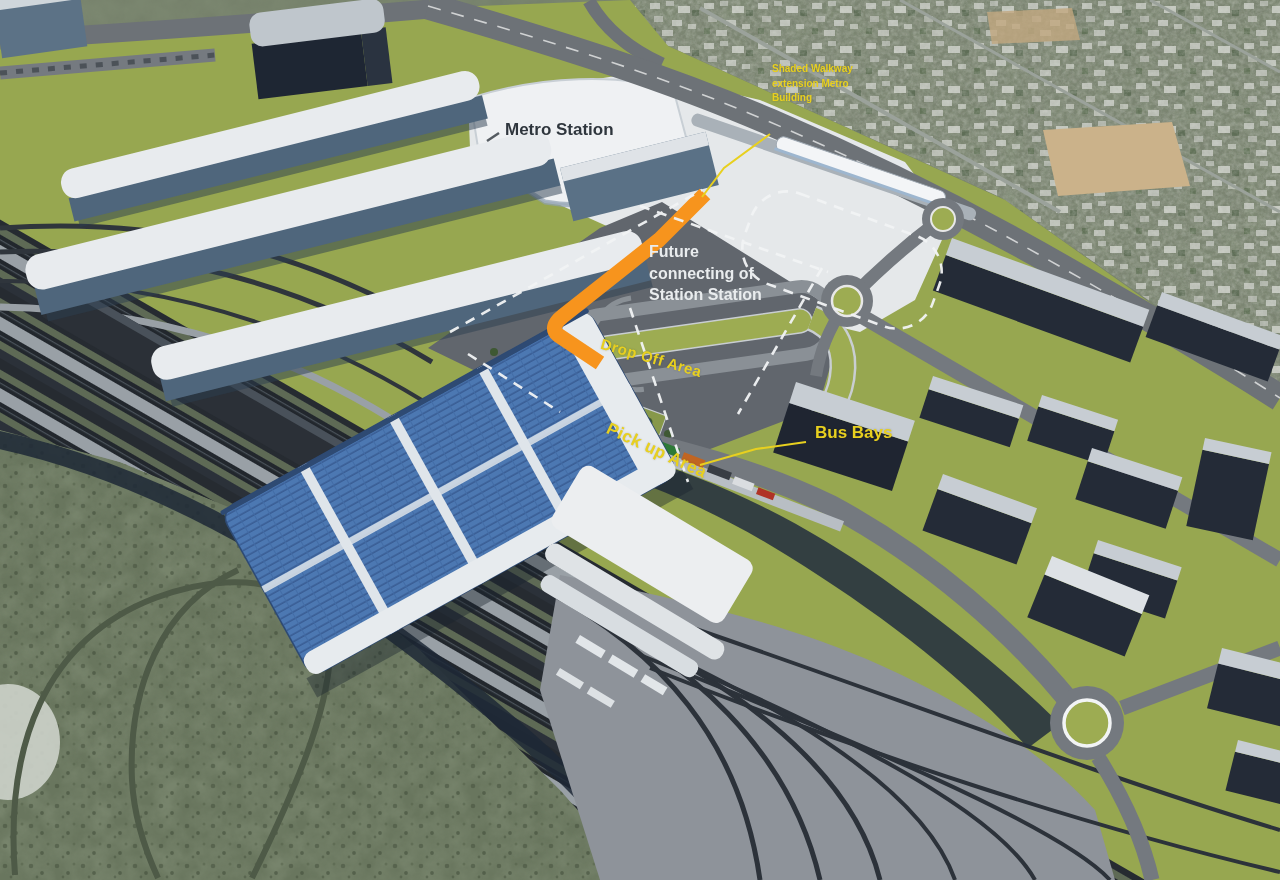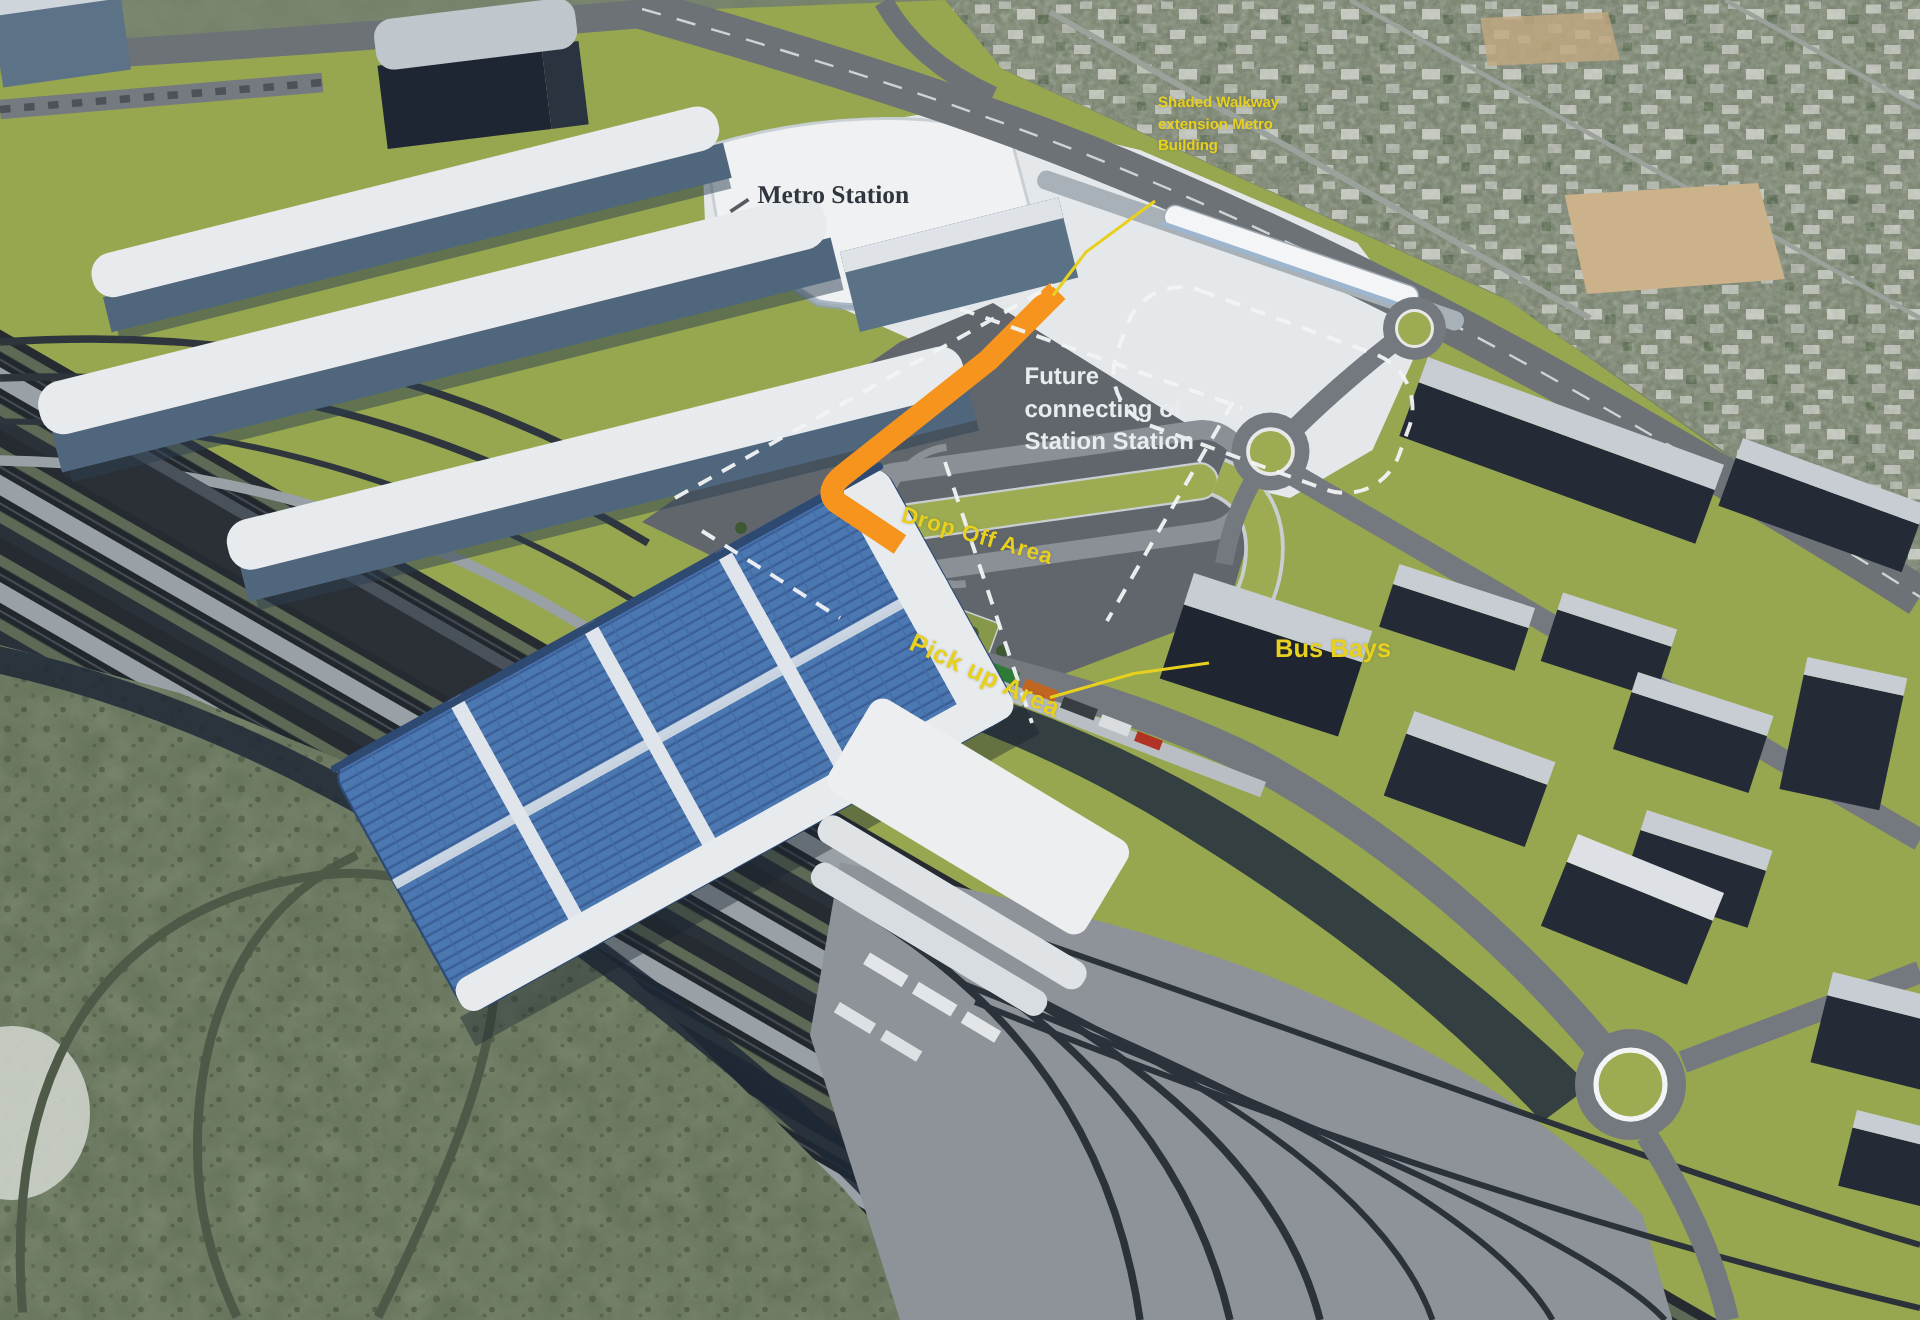--- a/index.html
+++ b/index.html
@@ -3,21 +3,21 @@
 <meta charset="utf-8">
 <style>
   html,body{margin:0;padding:0;background:#222;}
   .scene{position:relative;width:1280px;height:880px;overflow:hidden;
          font-family:"Liberation Sans",sans-serif;background:#76816B;}
   .scene svg{position:absolute;left:0;top:0;}
   .lbl{position:absolute;z-index:30;white-space:nowrap;line-height:1.35;}
   .lbl .ln{display:block;}
   .lbl-yellow{color:#E8D01F;font-weight:700;font-size:15px;
               text-shadow:0 0 2px rgba(40,40,20,.25);}
-  .lbl-metro{color:#2F363D;font-weight:700;font-size:17px;font-family:Liberation Serif, serif;}
+  .lbl-metro{color:#2F363D;font-weight:700;font-size:17px;}
   .lbl-white{color:#E9ECEE;font-weight:600;font-size:16px;line-height:1.35;}
   .rot17{transform:rotate(16deg);transform-origin:left top;letter-spacing:.5px;}
   .rot25{transform:rotate(25deg);transform-origin:left top;font-size:17px;letter-spacing:.5px;}
   .shaded{width:150px;white-space:normal;font-size:10px;line-height:1.45;}
 </style>
 </head>
 <body>
 
 <div class="scene">
 <svg width="1280" height="880" viewBox="0 0 1280 880">
@@ -331,24 +331,24 @@
 </svg>
 
 <div class="lbl lbl-metro" style="left:505px;top:119px;">Metro Station</div>
 
 <div class="lbl lbl-yellow shaded" style="left:772px;top:62px;">
   <span class="ln">Shaded Walkway</span>
   <span class="ln">extension Metro</span>
   <span class="ln">Building</span>
 </div>
 
-<div class="lbl lbl-white" style="left:683px;top:241px;">
+<div class="lbl lbl-white" style="left:649px;top:241px;">
   <span class="ln">Future</span>
   <span class="ln">connecting of</span>
   <span class="ln">Station Station</span>
 </div>
 
 <div class="lbl lbl-yellow rot17" style="left:604px;top:334px;">Drop Off Area</div>
 
 <div class="lbl lbl-yellow rot25" style="left:612px;top:418px;">Pick up Area</div>
 
-<div class="lbl lbl-yellow" style="left:850px;top:422px;font-size:17px;">Bus Bays</div>
+<div class="lbl lbl-yellow" style="left:815px;top:422px;font-size:17px;">Bus Bays</div>
 </div>
 
 </body></html>

